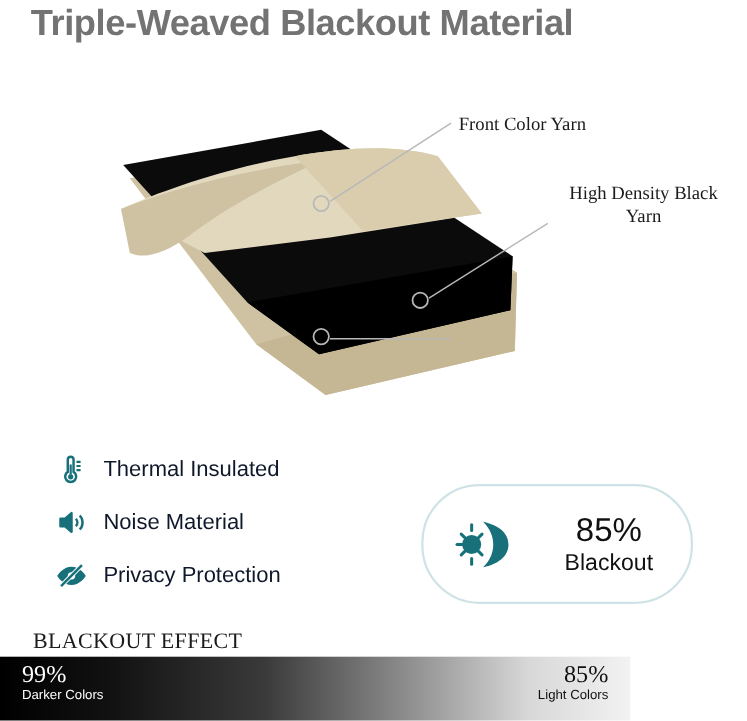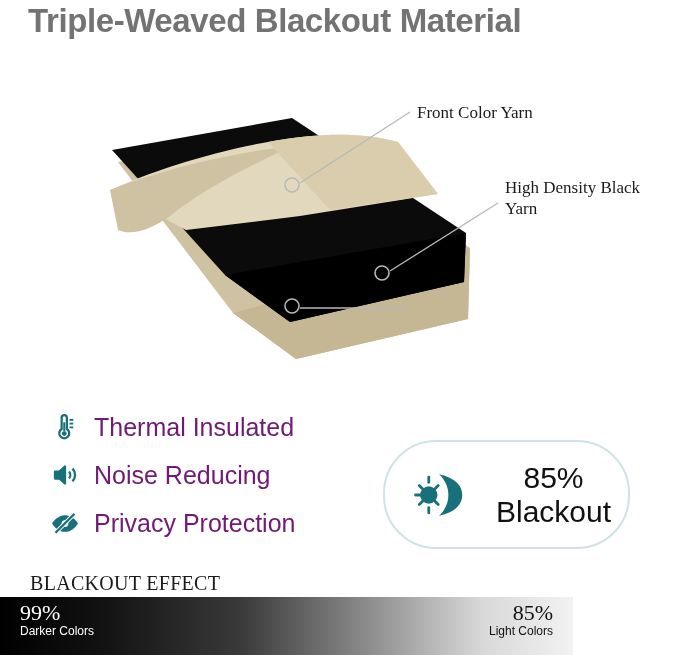--- a/index.html
+++ b/index.html
@@ -41,21 +41,21 @@
 
   .callout-label {
     position: absolute;
     font-family: "Liberation Serif", serif;
     font-size: 17px;
     color: #1b1b1b;
     line-height: 1.22;
     white-space: nowrap;
   }
   #label-front { left: 417px; top: 33px; }
-  #label-high  { left: 505px; top: 108px; white-space: normal; width: 160px; }
+  #label-high  { left: 505px; top: 96px; white-space: normal; width: 160px; text-align: center; }
   #label-back  { left: 417px; top: 228px; }
 
   
   .features {
     position: absolute;
     left: 48px;
     top: 405px;
     width: 330px;
   }
   .feature-row {
@@ -69,22 +69,22 @@
     height: 34px;
     flex: 0 0 34px;
     display: flex;
     align-items: center;
     justify-content: center;
     color: #17707a;
     margin-right: 12px;
   }
   .feature-text {
     font-family: "Liberation Sans", sans-serif;
-    font-size: 25px;
-    color: #701a75;
+    font-size: 20px;
+    color: #0f172a;
     white-space: nowrap;
   }
 
   
   .badge {
     position: absolute;
     left: 383px;
     top: 440px;
     width: 243px;
     height: 105px;
@@ -110,21 +110,21 @@
     flex: 1;
   }
   .badge-pct {
     font-family: "Liberation Sans", sans-serif;
     font-size: 30px;
     color: #111111;
     line-height: 1.12;
   }
   .badge-word {
     font-family: "Liberation Sans", sans-serif;
-    font-size: 30px;
+    font-size: 21px;
     color: #111111;
     line-height: 1.12;
   }
 
   
   .effect-title {
     position: absolute;
     left: 30px;
     top: 572px;
     font-family: "Liberation Serif", serif;
@@ -215,21 +215,21 @@
   </div>
 
   <div class="feature-row">
     <span class="feature-icon">
       <svg width="30" height="30" viewBox="0 0 24 24" fill="none" stroke="currentColor" stroke-width="1.8">
         <path d="M4 9.2h3.4L12 5.2v13.6l-4.6-4H4Z" fill="currentColor" stroke="currentColor" stroke-linejoin="round"></path>
         <path d="M15.2 9.3a4 4 0 0 1 0 5.4"></path>
         <path d="M18 6.9a7.4 7.4 0 0 1 0 10.2"></path>
       </svg>
     </span>
-    <span class="feature-text">Noise Reducing</span>
+    <span class="feature-text">Noise Material</span>
   </div>
 
   <div class="feature-row">
     <span class="feature-icon">
       <svg width="30" height="30" viewBox="0 0 24 24" fill="none" stroke="currentColor" stroke-width="1.7">
         <path d="M2.6 12.4S6.2 6.6 12 6.6s9.4 5.8 9.4 5.8-3.6 5.8-9.4 5.8S2.6 12.4 2.6 12.4Z" fill="currentColor" stroke="currentColor" stroke-linejoin="round"></path>
         <circle cx="12" cy="12.4" r="2.7" fill="#ffffff" stroke="none"></circle>
         <line x1="4.4" y1="19.8" x2="19.6" y2="4.6" stroke="#ffffff" stroke-width="3.2"></line>
         <line x1="4.4" y1="19.8" x2="19.6" y2="4.6" stroke="currentColor" stroke-width="1.8"></line>
       </svg>

